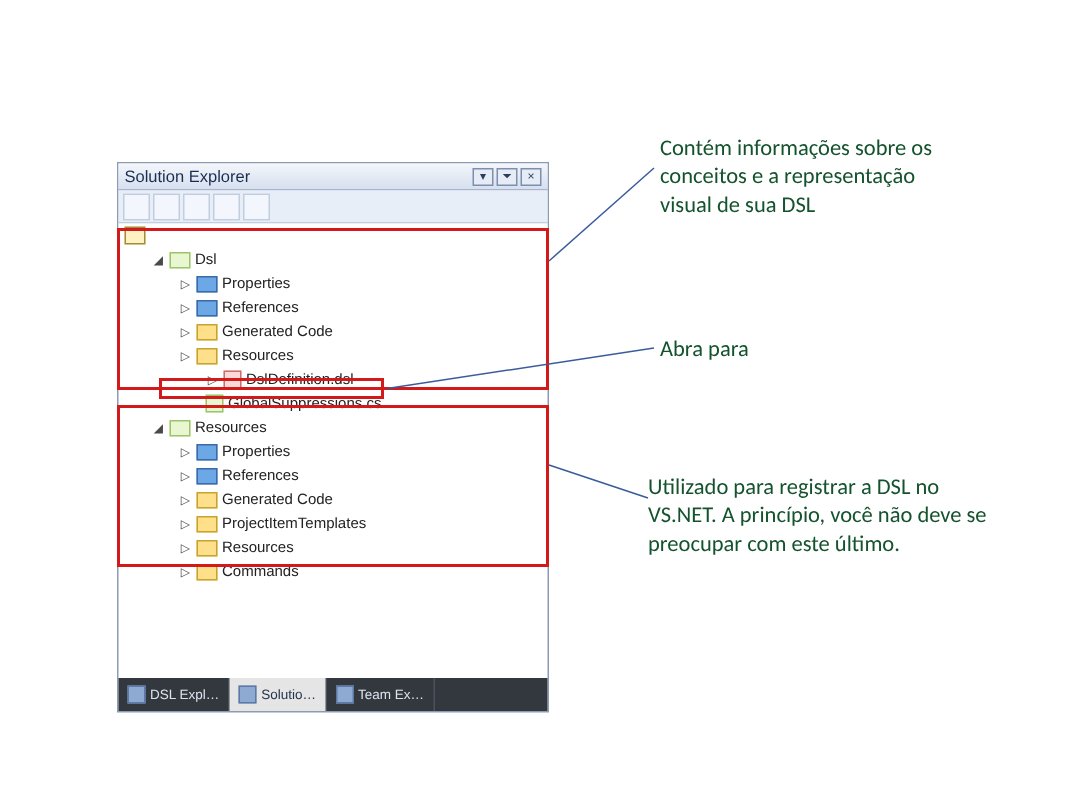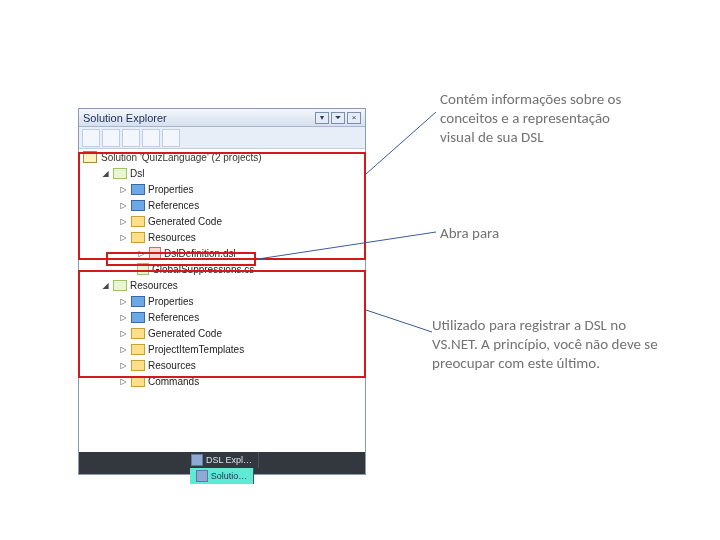--- a/index.html
+++ b/index.html
@@ -28,25 +28,25 @@
   .f-blue { width: 14px; height: 11px; background: #6da8e6; border: 1px solid #3a6ba6; }
   .f-cs   { width: 14px; height: 11px; background: #e9f6d2; border: 1px solid #9ec46a; }
   .f-yel  { width: 14px; height: 11px; background: #ffe08a; border: 1px solid #c8a22f; }
   .f-file { width: 12px; height: 12px; background: #fefefe; border: 1px solid #888; }
   .f-dsl  { width: 12px; height: 12px; background: #fcd9d9; border: 1px solid #c96f6f; }
   .f-cs2  { width: 12px; height: 12px; background: #e9f6d2; border: 1px solid #9ec46a; }
   .red-box { border: 2px solid #d21a1a; }
   .box-top { position: absolute; left: 78px; top: 152px; width: 288px; height: 108px; pointer-events: none; }
   .box-mid { position: absolute; left: 106px; top: 252px; width: 150px; height: 14px; pointer-events: none; }
   .box-bot { position: absolute; left: 78px; top: 270px; width: 288px; height: 108px; pointer-events: none; }
-  .tabbar { position: absolute; left: 0; bottom: 0; right: 0; height: 22px; background: #33383f; display: flex; align-items: center; font-size: 9px; color: #dbe3ee; flex-direction: column; }
+  .tabbar { position: absolute; left: 0; bottom: 0; right: 0; height: 22px; background: #33383f; display: flex; align-items: center; font-size: 9px; color: #dbe3ee; }
   .tab { display: flex; align-items: center; gap: 3px; padding: 2px 6px; height: 100%; border-right: 1px solid #4a515c; }
-  .tab.active { background: #5eead4; color: #24344f; }
+  .tab.active { background: #e5e5e5; color: #24344f; }
   .tab .ti { width: 12px; height: 12px; background: #8faad2; border: 1px solid #5c7aa5; }
-  .callout { position: absolute; font-family: Calibri, sans-serif; font-size: 15px; color: #737373; line-height: 1.25; }
+  .callout { position: absolute; font-family: Calibri, sans-serif; font-size: 15px; color: #14532d; line-height: 1.25; }
   .c1 { left: 440px; top: 90px; width: 200px; }
   .c2 { left: 440px; top: 224px; width: 200px; }
   .c3 { left: 432px; top: 316px; width: 232px; }
   svg.line { position: absolute; pointer-events: none; }
 </style>
 </head>
 <body>
 
 <div class="panel">
   <div class="panel-title">
@@ -59,21 +59,20 @@
   </div>
   <div class="toolbar">
     <span class="tb-ico"></span>
     <span class="tb-ico"></span>
     <span class="tb-ico"></span>
     <span class="tb-ico"></span>
     <span class="tb-ico"></span>
   </div>
   <div class="solution-row">
     <span class="sol-ico"></span>
-    <span>Solution 'QuizLanguage' (2 projects)</span>
   </div>
   <div class="tree">
     <div class="node indent1">
         <span class="exp">◢</span>
         <span class="f-cs"></span>
         <span>Dsl</span>
       </div>
     <div class="node indent2">
         <span class="exp">▷</span>
         <span class="f-blue"></span>
@@ -143,20 +142,24 @@
 
   <div class="tabbar">
     <div class="tab">
         <span class="ti"></span>
         <span>DSL Expl…</span>
       </div>
     <div class="tab active">
         <span class="ti"></span>
         <span>Solutio…</span>
       </div>
+    <div class="tab">
+        <span class="ti"></span>
+        <span>Team Ex…</span>
+      </div>
   </div>
 </div>
 
 <div class="red-box box-top"></div>
 <div class="red-box box-mid"></div>
 <div class="red-box box-bot"></div>
 
 <svg class="line" style="left:0;top:0" width="720" height="540">
   <line x1="366" y1="174" x2="436" y2="112" stroke="#3a5c9b" stroke-width="1"></line>
   <line x1="258" y1="259" x2="436" y2="232" stroke="#3a5c9b" stroke-width="1"></line>

